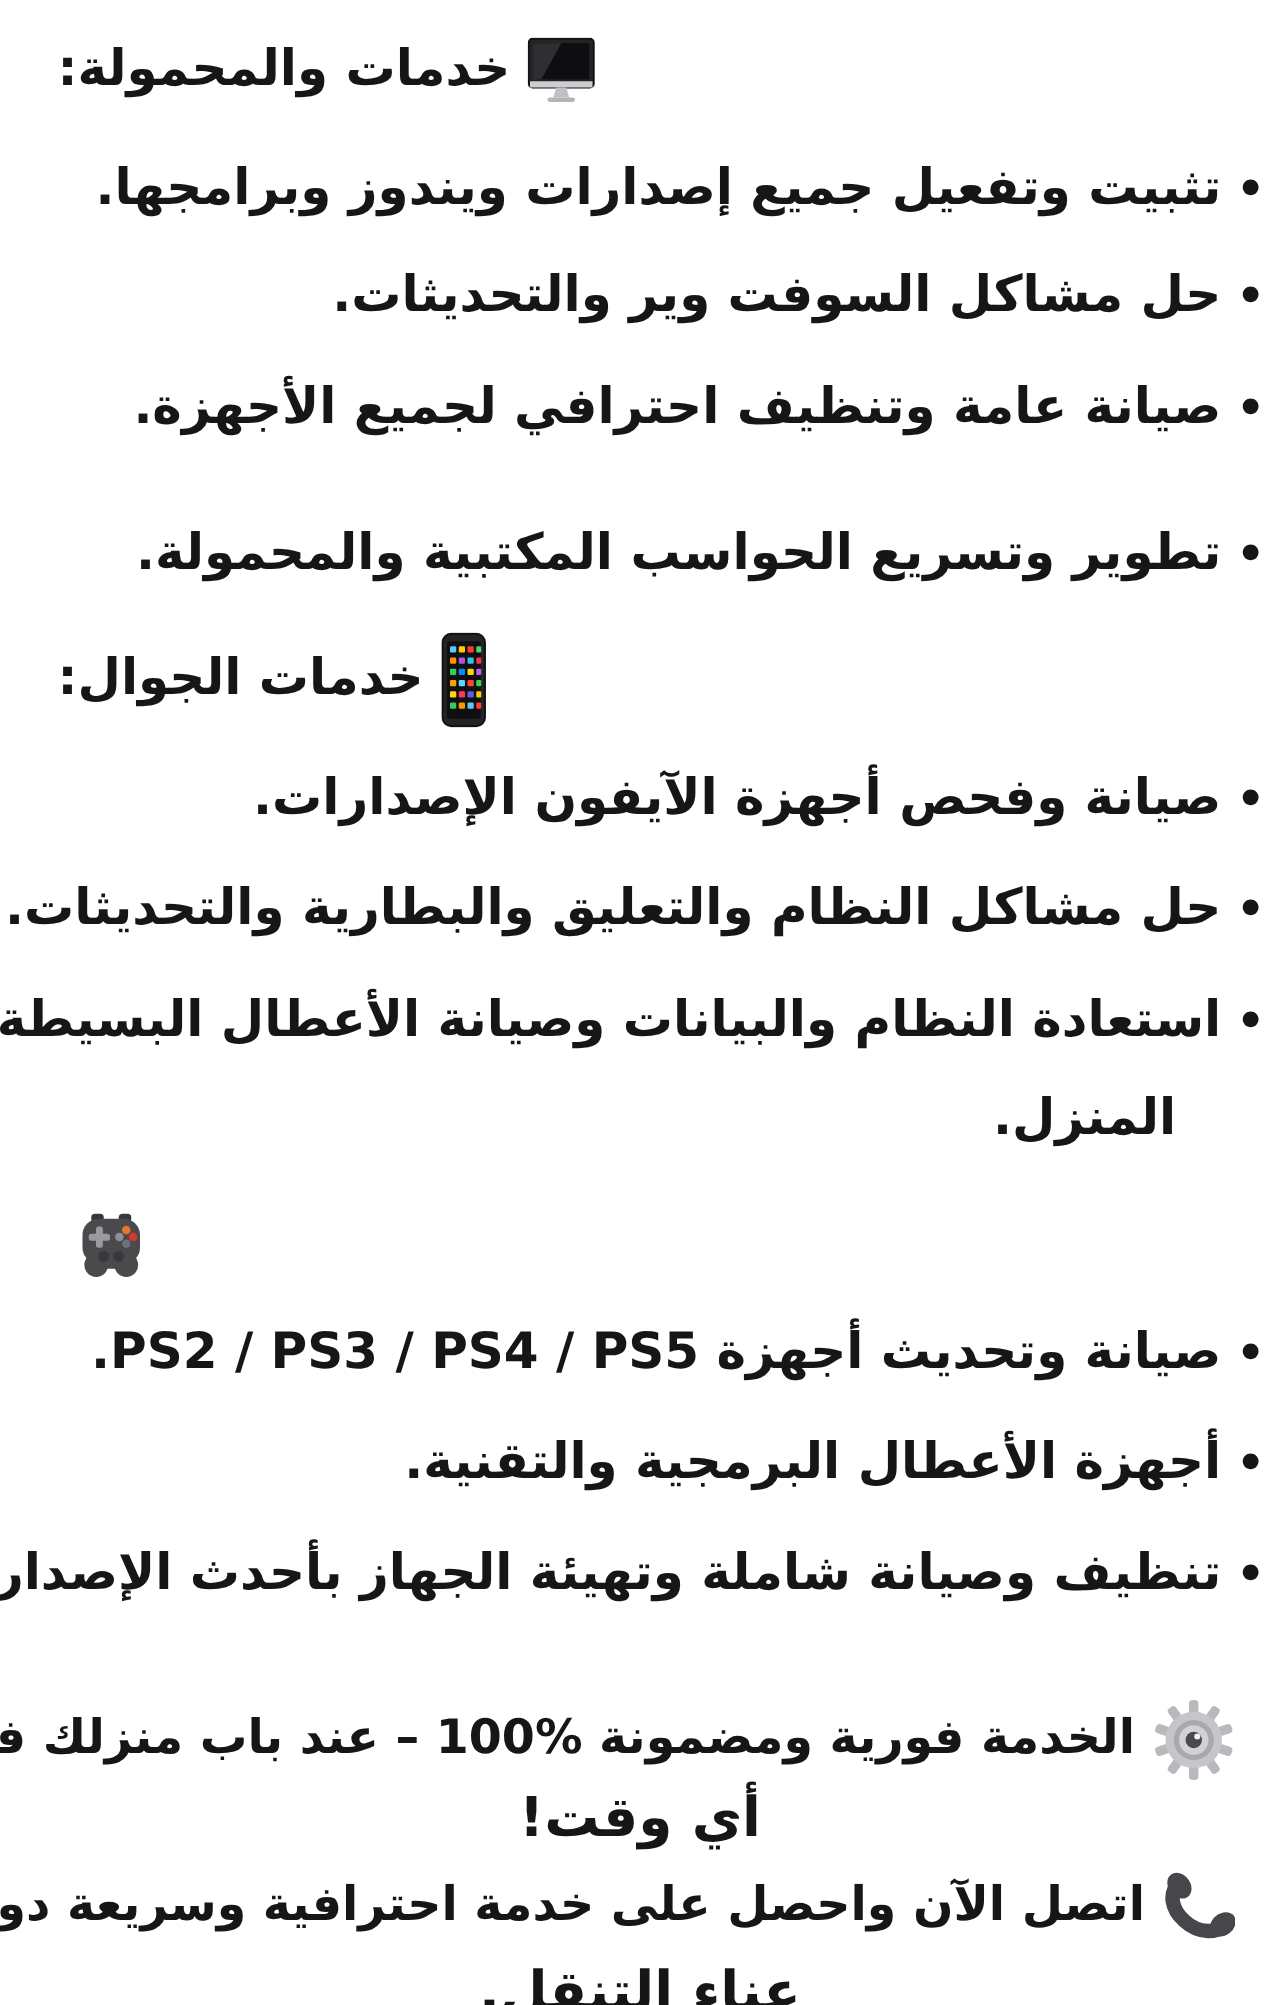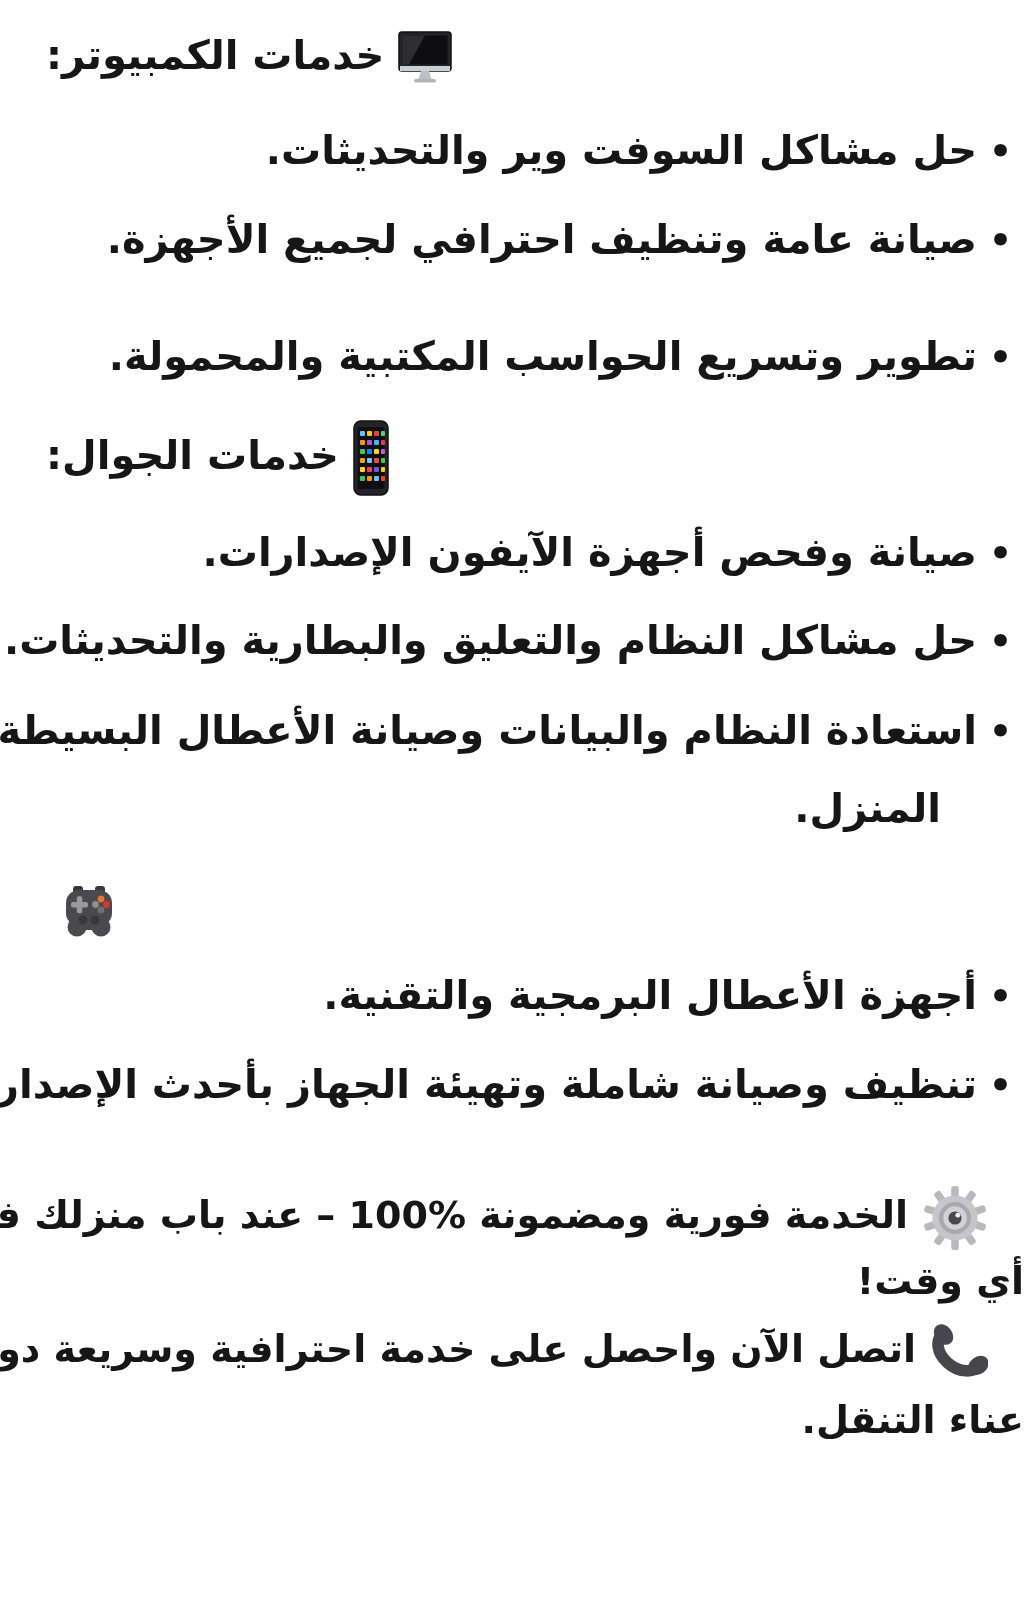--- a/index.html
+++ b/index.html
@@ -36,22 +36,22 @@
     white-space:nowrap;
   }
   
   .f-r{
     direction:rtl;text-align:right;
     padding-right:36px;
     font-size:38px;line-height:66px;
     white-space:nowrap;
   }
   .f-l{
-    direction:rtl;text-align:right;
-    font-size:38px;line-height:62px;
+    direction:rtl;text-align:center;
+    font-size:44px;line-height:62px;
     white-space:nowrap;
   }
   .mark{
     display:inline-block;
     font-size:36px;
     margin-left:12px;
   }
   .icon{display:inline-block;vertical-align:middle;margin-left:14px;line-height:0;}
   .icon svg{vertical-align:middle;}
 </style>
@@ -63,23 +63,24 @@
   <div class="hdr first" style="margin-bottom:31px;">
     <span class="icon">
       <svg width="54" height="54" viewBox="0 0 54 54">
         <rect x="1" y="1" width="52" height="39" rx="3" fill="#242426" stroke="#131315" stroke-width="1.5"></rect>
         <rect x="4.5" y="4.5" width="45" height="29" fill="#0e0e10"></rect>
         <path d="M4.5 4.5 L27 4.5 L11 33.5 L4.5 33.5 Z" fill="#2e2e33"></path>
         <rect x="2" y="35" width="50" height="5" fill="#cdced1"></rect>
         <path d="M23 40 L31 40 L33.5 48 L20.5 48 Z" fill="#bfc1c4"></path>
         <rect x="16" y="48" width="22" height="3.5" rx="1.7" fill="#b2b4b7"></rect>
       </svg>
-    </span><span>خدمات الكمبيوتر:</span>
+    </span><span>خدمات والمحمولة:</span>
   </div>
 
+  <div class="b line" style="margin-bottom:22px;"><span class="mark">•</span><span>تثبيت وتفعيل جميع إصدارات ويندوز وبرامجها.</span></div>
 
   <div class="b line" style="margin-bottom:25px;"><span class="mark">•</span><span>حل مشاكل السوفت وير والتحديثات.</span></div>
 
   <div class="b line" style="margin-bottom:53px;"><span class="mark">•</span><span>صيانة عامة وتنظيف احترافي لجميع الأجهزة.</span></div>
 
   <div class="b line" style="margin-bottom:31px;"><span class="mark">•</span><span>تطوير وتسريع الحواسب المكتبية والمحمولة.</span></div>
 
   <div class="hdr" style="margin-bottom:25px;">
     <span class="icon">
       <svg width="36" height="76" viewBox="0 0 36 76">
@@ -137,20 +138,21 @@
         <circle cx="41" cy="17" r="3.4" fill="#e8762c"></circle>
         <circle cx="46.5" cy="22.5" r="3.4" fill="#cf3a30"></circle>
         <circle cx="35.5" cy="22.5" r="3.4" fill="#8e8e93"></circle>
         <circle cx="41" cy="28" r="3.4" fill="#707074"></circle>
         <circle cx="23" cy="38" r="4.5" fill="#39393b"></circle>
         <circle cx="35" cy="38" r="4.5" fill="#39393b"></circle>
       </svg>
     </span>
   </div>
 
+  <div class="b line" style="margin-bottom:24px;"><span class="mark">•</span><span>صيانة وتحديث أجهزة PS2 / PS3 / PS4 / PS5.</span></div>
 
   <div class="b line" style="margin-bottom:25px;"><span class="mark">•</span><span>أجهزة الأعطال البرمجية والتقنية.</span></div>
 
   <div class="b line" style="margin-bottom:65px;"><span class="mark">•</span><span>تنظيف وصيانة شاملة وتهيئة الجهاز بأحدث الإصدارات.</span></div>
 
   <div class="f-r line" style="margin-bottom:0;">
     <span class="icon">
       <svg width="66" height="64" viewBox="0 0 70 68">
         <g fill="#b9b9bd">
           <rect x="31" y="0" width="8" height="68" rx="3"></rect>

